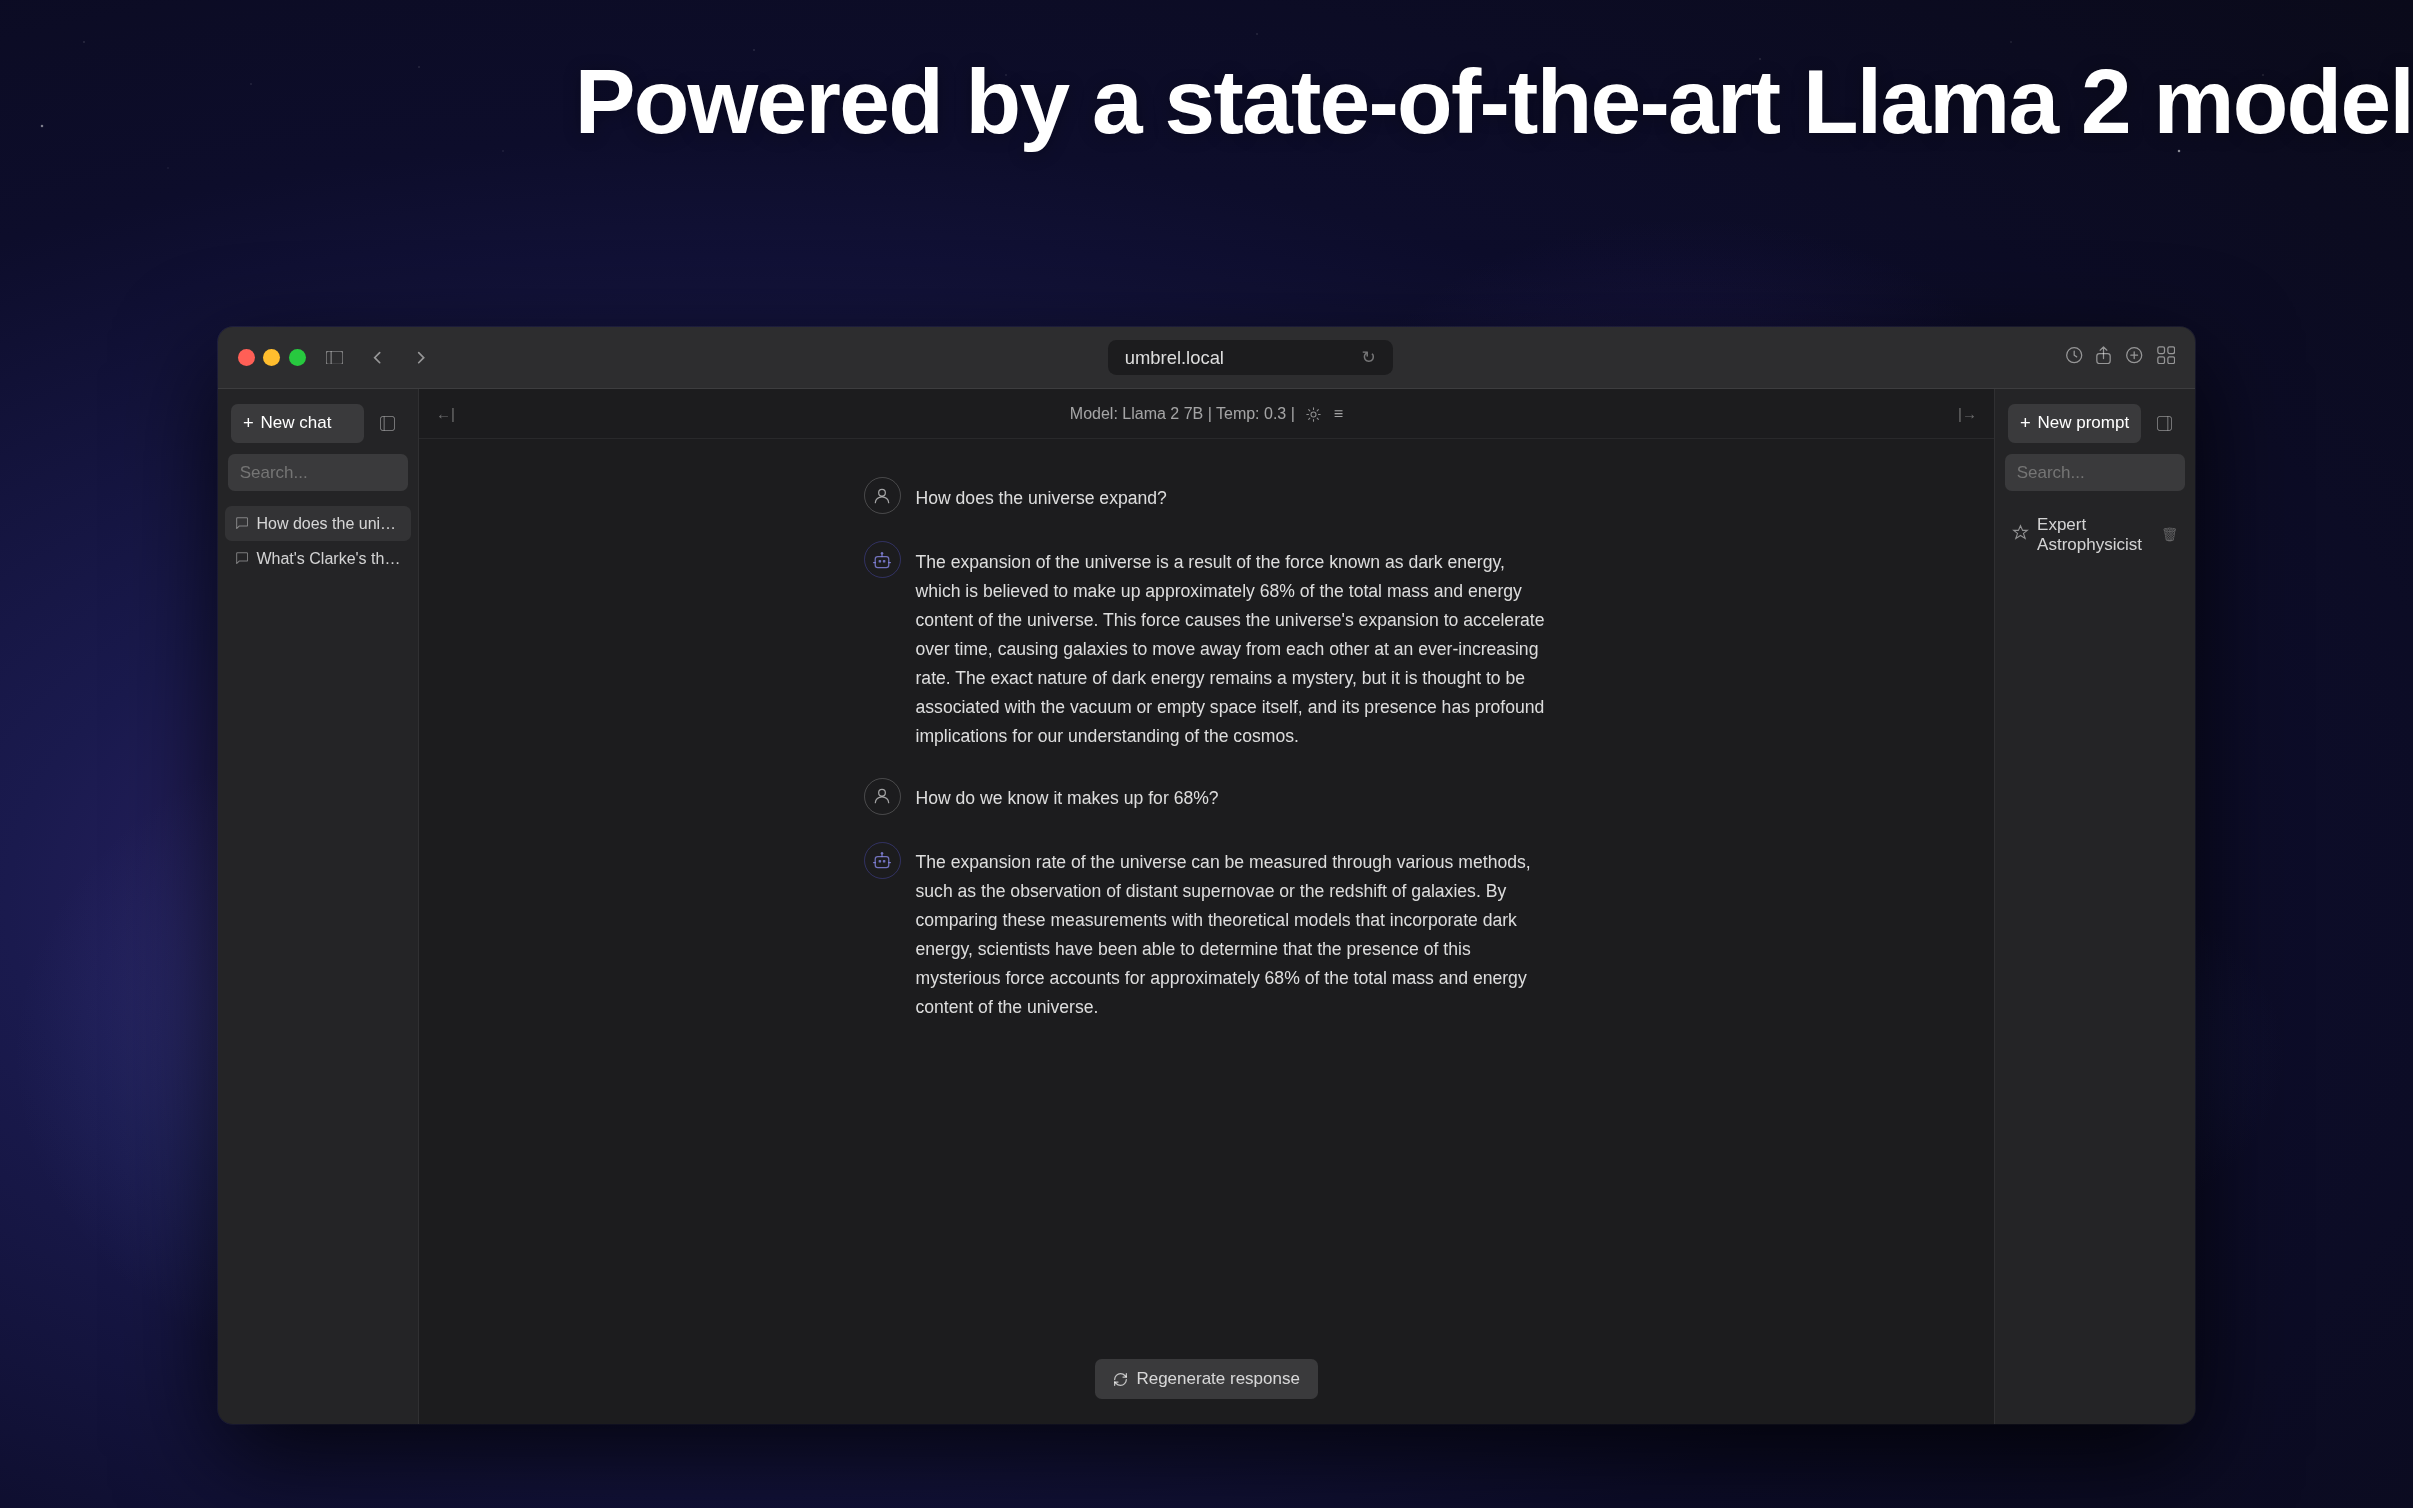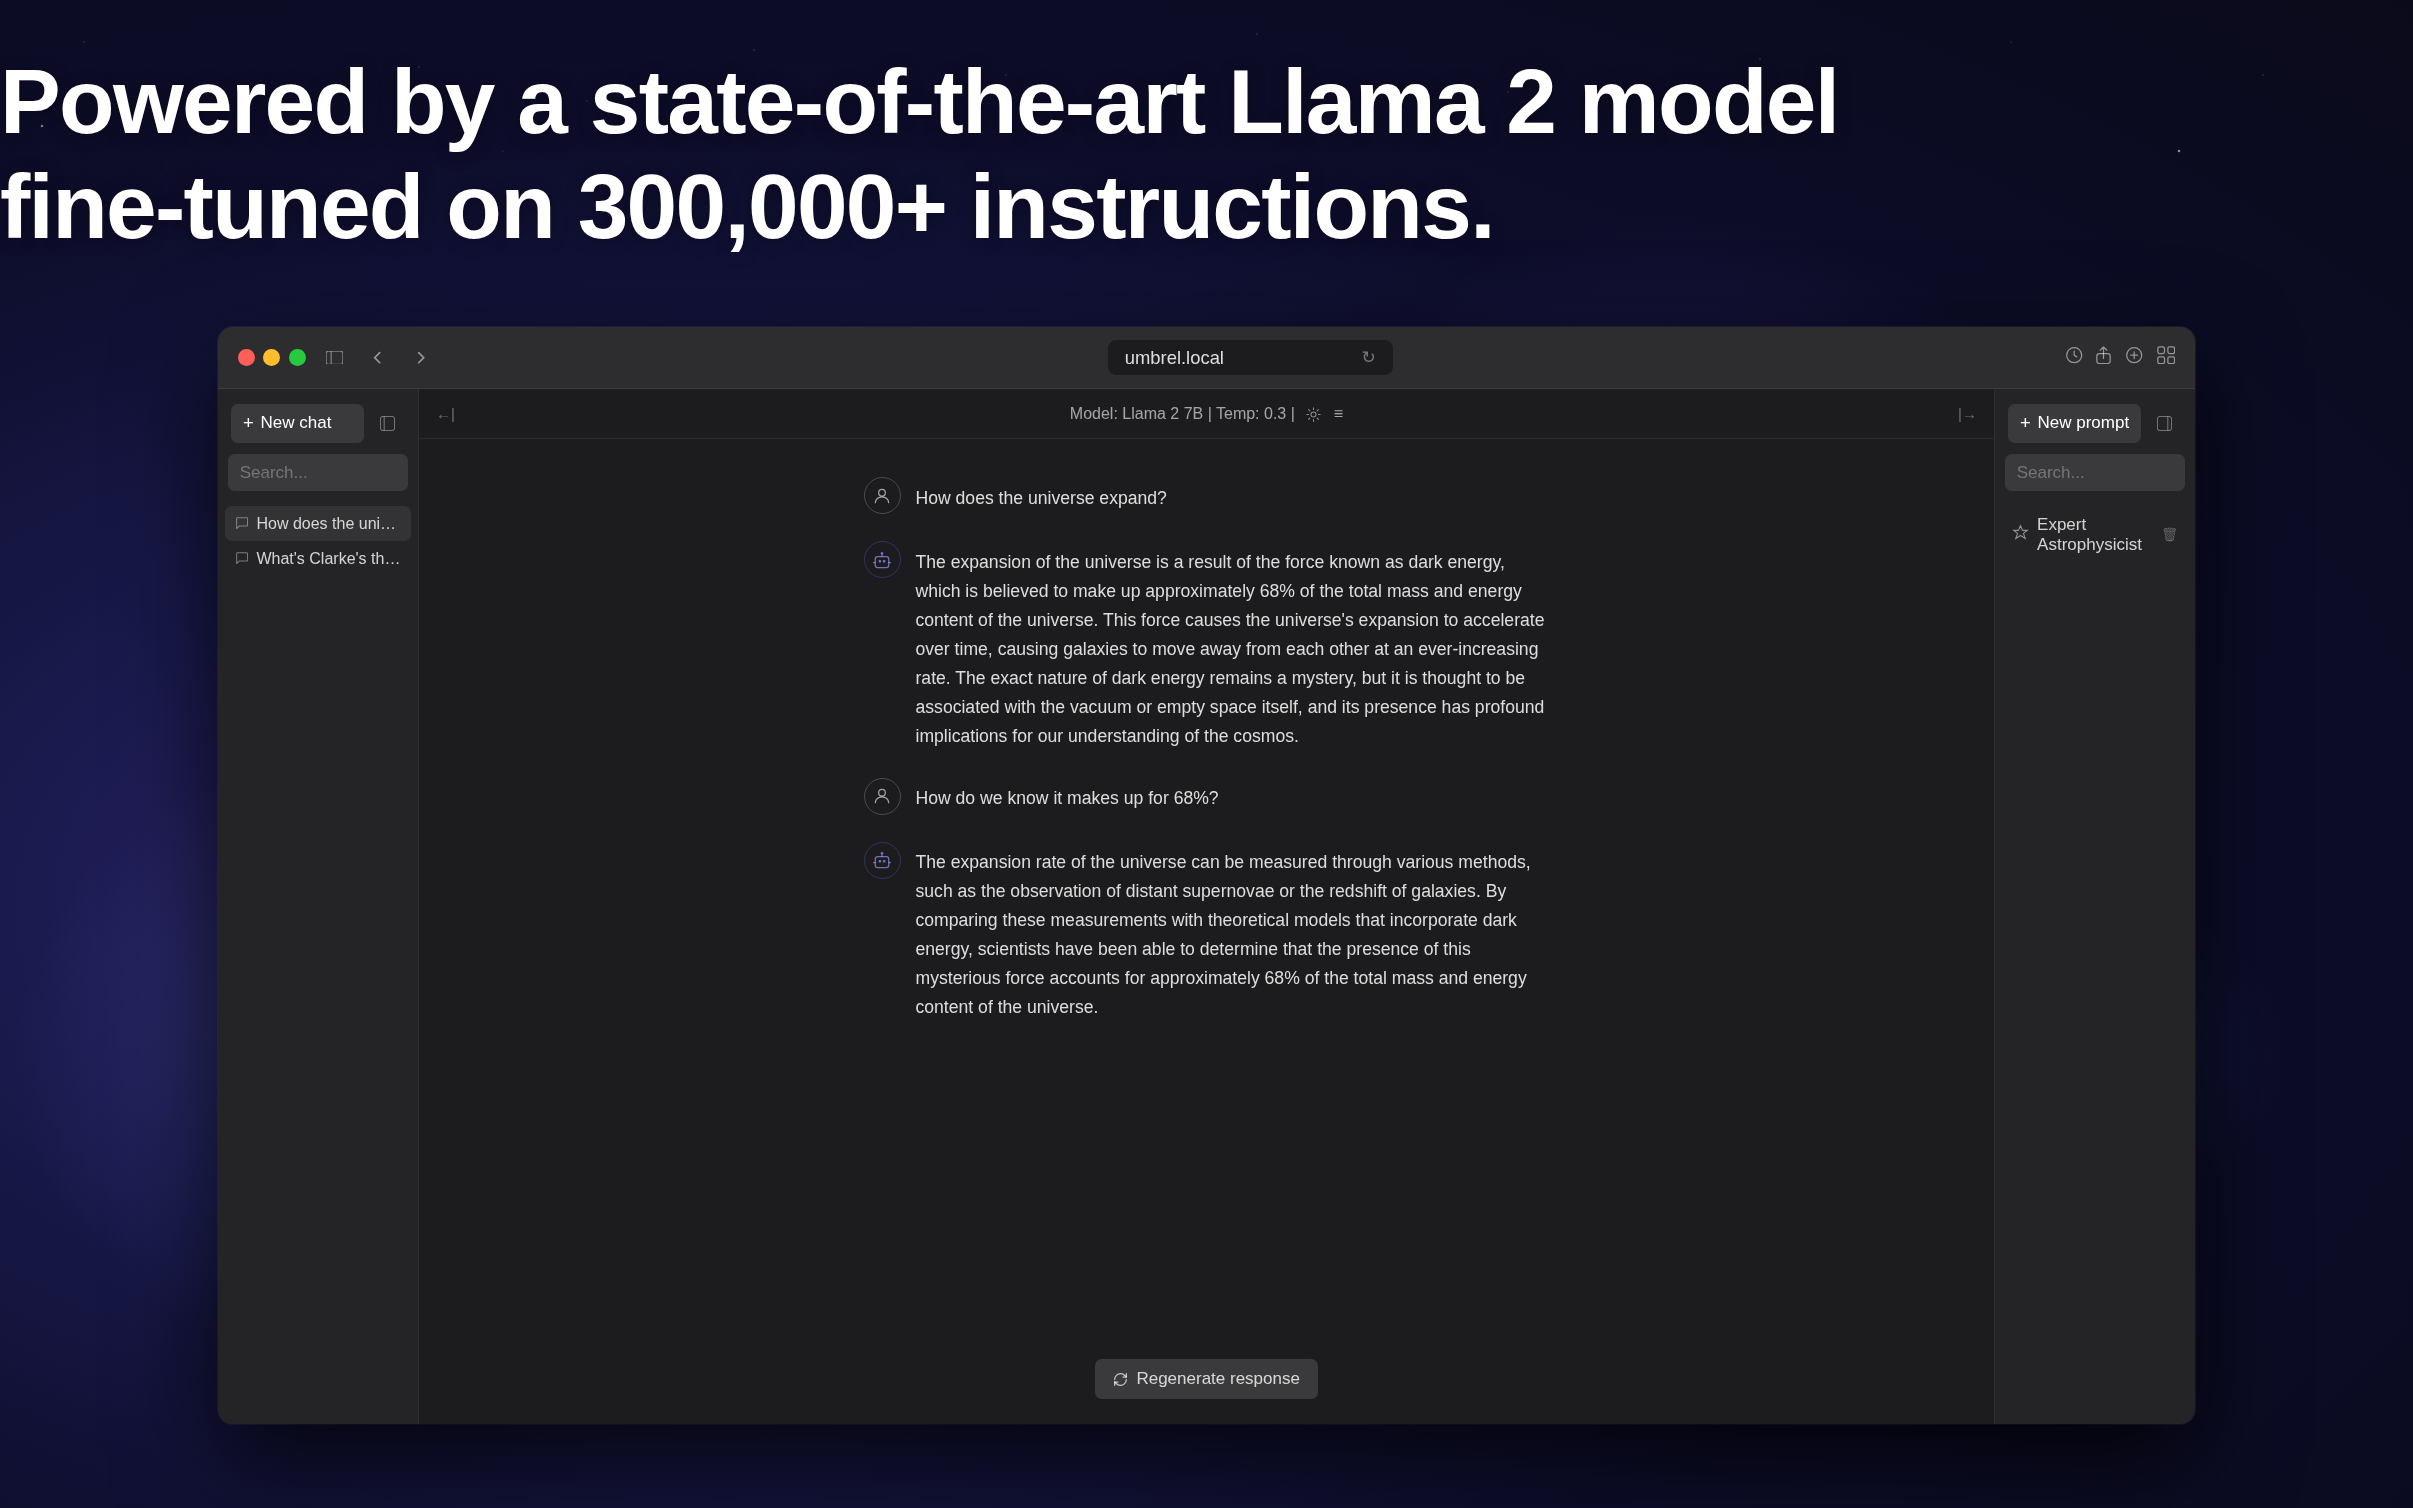--- a/index.html
+++ b/index.html
@@ -47,21 +47,21 @@
         radial-gradient(1.7px 1.7px at 2179px 151px, rgba(255,255,255,0.9) 0%, transparent 100%),
         radial-gradient(1.7px 1.7px at 42px 126px, rgba(255,255,255,0.8) 0%, transparent 100%);
       pointer-events: none;
     }
 
     .headline {
       position: absolute;
       top: 50px;
       left: 0;
       right: 0;
-      text-align: left;
+      text-align: right;
       z-index: 1;
     }
 
     .headline-text {
       font-size: 91px;
       font-weight: 800;
       color: #ffffff;
       line-height: 1.15;
       letter-spacing: -1.7px;
       text-shadow: 0 1.7px 17px rgba(0,0,0,0.3);
@@ -448,21 +448,20 @@
     .prompt-item-delete {
       color: rgba(255,255,255,0.3);
       font-size: 13.4px;
     }
   </style>
 </head>
 <body>
 
 <div class="headline">
   <div class="headline-text">Powered by a state-of-the-art Llama 2 model</div>
-  <div class="headline-text">fine-tuned on 300,000+ instructions.</div>
 </div>
 
 <div class="browser-window">
 
   <div class="browser-chrome">
     <div class="traffic-lights">
       <div class="traffic-light tl-red"></div>
       <div class="traffic-light tl-yellow"></div>
       <div class="traffic-light tl-green"></div>
     </div>

